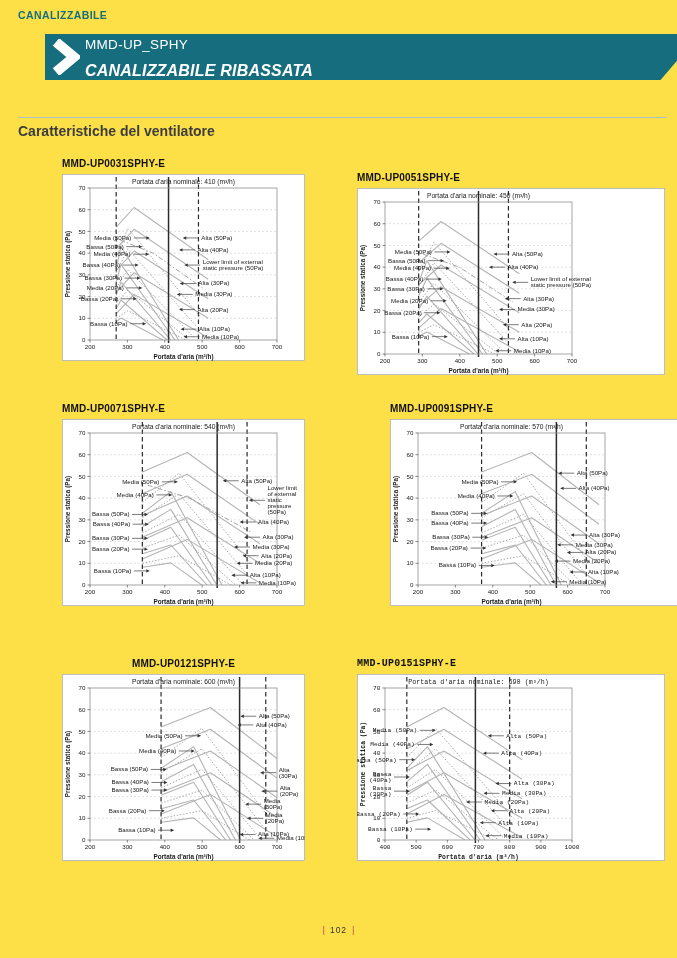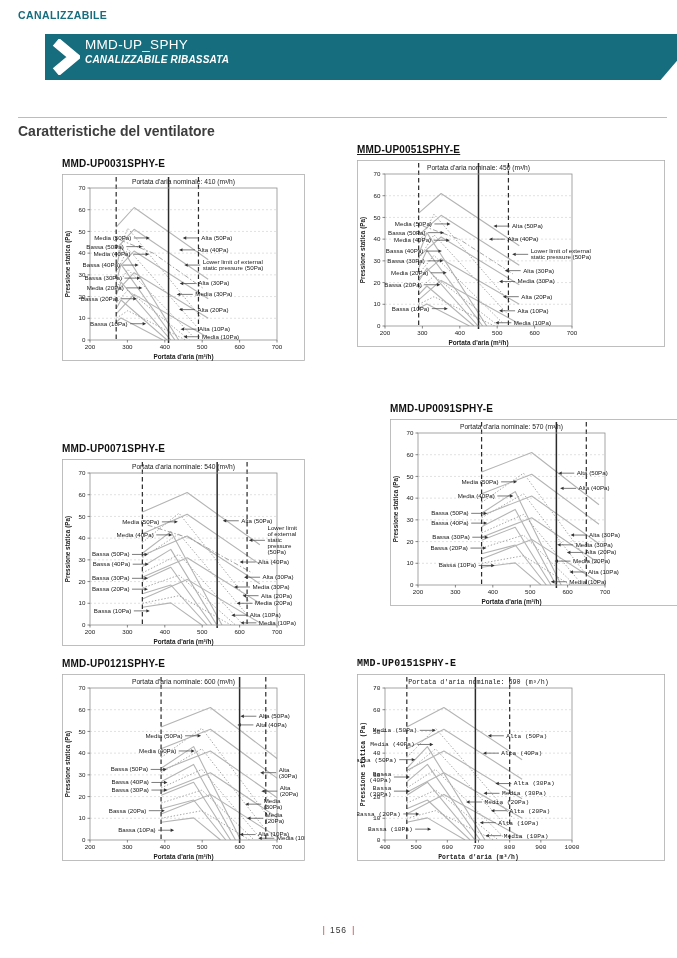--- a/index.html
+++ b/index.html
@@ -1,25 +1,25 @@
 <!DOCTYPE html>
 <html><head>
 <meta charset="utf-8">
 <style>
   html,body{margin:0;padding:0;background:#e8e8e8;}
-  .page{position:relative;width:677px;height:958px;background:#ffffff;overflow:hidden;
+  .page{position:relative;width:677px;height:958px;background:#fde047;overflow:hidden;
         font-family:"Liberation Sans","DejaVu Sans",sans-serif;color:#1a1a1a;margin:0 auto;}
   .section-label{position:absolute;left:18px;top:9px;font-size:10.5px;font-weight:bold;
         letter-spacing:.4px;color:#166d7d;}
   .banner{position:absolute;left:45px;top:34px;width:632px;height:46px;background:#166d7d;
         clip-path:polygon(0 0,100% 0,100% 58%,97.4% 100%,0 100%);}
   .chevron{position:absolute;left:7px;top:5px;}
   .banner-text{position:absolute;left:40px;top:3px;color:#fff;}
   .banner-title{font-size:13.5px;letter-spacing:.3px;}
-  .banner-subtitle{font-size:10px;font-weight:bold;font-style:italic;letter-spacing:.2px;margin-top:2px;}
+  .banner-subtitle{font-size:16px;font-weight:bold;font-style:italic;letter-spacing:.2px;margin-top:10px;}
   .divider{position:absolute;left:18px;top:117px;width:649px;height:1px;background:#a9c3cb;}
   .heading{position:absolute;left:18px;top:123px;font-size:14px;font-weight:bold;color:#3d3d3d;}
   .chart-block{position:absolute;}
   .chart-model{font-size:10px;font-weight:bold;color:#111;margin:0 0 5px 0;letter-spacing:.2px;}
   .chart-canvas{display:block;}
   .chart-canvas svg{display:block;background:#fff;}
   .pagenum{position:absolute;left:0;top:924px;width:100%;text-align:center;font-size:8.5px;color:#333;}
   .pagenum .bar{color:#c0504d;font-size:9.5px;padding:0 5px;}
   .pagenum .num{letter-spacing:1px;}
   svg text{fill:#1a1a1a;}
@@ -158,21 +158,21 @@
             <text font-size="6.2" text-anchor="start"><tspan x="135.512" y="137.50000000000003">Alta (20Pa)</tspan></text>
             <polygon points="118.508,155.14285714285714 122.008,153.44285714285715 122.008,156.84285714285713" fill="#333"></polygon>
             <line x1="121.508" y1="155.14285714285714" x2="134.50799999999998" y2="155.14285714285714" stroke="#444" stroke-width="0.7"></line>
             <text font-size="6.2" text-anchor="start"><tspan x="137.00799999999998" y="157.04285714285714">Alta (10Pa)</tspan></text>
             <polygon points="121.5,162.74285714285713 125,161.04285714285714 125,164.44285714285712" fill="#333"></polygon>
             <line x1="124.5" y1="162.74285714285713" x2="137.5" y2="162.74285714285713" stroke="#444" stroke-width="0.7"></line>
             <text font-size="6.2" text-anchor="start"><tspan x="140" y="164.64285714285714">Media (10Pa)</tspan></text>
           </svg>
         </div>
     </div>
-    <div class="chart-block" style="left:357px;top:144px;text-decoration:underline;">
+    <div class="chart-block" style="left:357px;top:172px;">
       <div class="chart-model">MMD-UP0051SPHY-E</div>
       <div class="chart-canvas">
           <svg width="308" height="187" viewBox="0 0 308 187">
             <rect x="0.4" y="0.4" width="307.2" height="186.2" fill="#fff" stroke="#aeaeae" stroke-width="0.8"></rect>
             <defs>
               <clipPath id="pc1">
                 <rect x="28" y="14" width="187" height="152"></rect>
               </clipPath>
             </defs>
             <line x1="28" y1="144.28571428571428" x2="215" y2="144.28571428571428" stroke="#cdcdcd" stroke-width="0.6" stroke-dasharray="2,2"></line>
@@ -278,21 +278,21 @@
             <text font-size="6.2" text-anchor="start"><tspan x="164.31" y="138.5857142857143">Alta (20Pa)</tspan></text>
             <polygon points="142.07,150.8 145.57,149.10000000000002 145.57,152.5" fill="#333"></polygon>
             <line x1="145.07" y1="150.8" x2="158.07" y2="150.8" stroke="#444" stroke-width="0.7"></line>
             <text font-size="6.2" text-anchor="start"><tspan x="160.57" y="152.70000000000002">Alta (10Pa)</tspan></text>
             <polygon points="138.32999999999998,162.74285714285713 141.82999999999998,161.04285714285714 141.82999999999998,164.44285714285712" fill="#333"></polygon>
             <line x1="141.32999999999998" y1="162.74285714285713" x2="154.32999999999998" y2="162.74285714285713" stroke="#444" stroke-width="0.7"></line>
             <text font-size="6.2" text-anchor="start"><tspan x="156.82999999999998" y="164.64285714285714">Media (10Pa)</tspan></text>
           </svg>
         </div>
     </div>
-    <div class="chart-block" style="left:62px;top:403px;margin-top:40px;">
+    <div class="chart-block" style="left:62px;top:403px;">
       <div class="chart-model">MMD-UP0071SPHY-E</div>
       <div class="chart-canvas">
           <svg width="243" height="187" viewBox="0 0 243 187">
             <rect x="0.4" y="0.4" width="242.2" height="186.2" fill="#fff" stroke="#aeaeae" stroke-width="0.8"></rect>
             <defs>
               <clipPath id="pc2">
                 <rect x="28" y="14" width="187" height="152"></rect>
               </clipPath>
             </defs>
             <line x1="28" y1="144.28571428571428" x2="215" y2="144.28571428571428" stroke="#cdcdcd" stroke-width="0.6" stroke-dasharray="2,2"></line>
@@ -514,21 +514,21 @@
             <text font-size="6.2" text-anchor="start"><tspan x="183.01" y="144.01428571428573">Media (20Pa)</tspan></text>
             <polygon points="179.47,152.97142857142856 182.97,151.27142857142857 182.97,154.67142857142855" fill="#333"></polygon>
             <line x1="182.47" y1="152.97142857142856" x2="195.47" y2="152.97142857142856" stroke="#444" stroke-width="0.7"></line>
             <text font-size="6.2" text-anchor="start"><tspan x="197.97" y="154.87142857142857">Alta (10Pa)</tspan></text>
             <polygon points="160.76999999999998,162.74285714285713 164.26999999999998,161.04285714285714 164.26999999999998,164.44285714285712" fill="#333"></polygon>
             <line x1="163.76999999999998" y1="162.74285714285713" x2="176.76999999999998" y2="162.74285714285713" stroke="#444" stroke-width="0.7"></line>
             <text font-size="6.2" text-anchor="start"><tspan x="179.26999999999998" y="164.64285714285714">Media (10Pa)</tspan></text>
           </svg>
         </div>
     </div>
-    <div class="chart-block" style="left:62px;top:658px;">
+    <div class="chart-block" style="left:62px;top:658px;text-align:center;">
       <div class="chart-model">MMD-UP0121SPHY-E</div>
       <div class="chart-canvas">
           <svg width="243" height="187" viewBox="0 0 243 187">
             <rect x="0.4" y="0.4" width="242.2" height="186.2" fill="#fff" stroke="#aeaeae" stroke-width="0.8"></rect>
             <defs>
               <clipPath id="pc4">
                 <rect x="28" y="14" width="187" height="152"></rect>
               </clipPath>
             </defs>
             <line x1="28" y1="144.28571428571428" x2="215" y2="144.28571428571428" stroke="#cdcdcd" stroke-width="0.6" stroke-dasharray="2,2"></line>
@@ -751,16 +751,16 @@
             <text font-size="6.2" text-anchor="start"><tspan x="141.24666666666667" y="150.52857142857144">Alta (10Pa)</tspan></text>
             <polygon points="128.35666666666665,161.65714285714284 131.85666666666665,159.95714285714286 131.85666666666665,163.35714285714283" fill="#333"></polygon>
             <line x1="131.35666666666665" y1="161.65714285714284" x2="144.35666666666665" y2="161.65714285714284" stroke="#444" stroke-width="0.7"></line>
             <text font-size="6.2" text-anchor="start"><tspan x="146.85666666666665" y="163.55714285714285">Media (10Pa)</tspan></text>
           </svg>
         </div>
     </div>
   </div>
 
   <div class="pagenum">
-    <span class="bar">|</span><span class="num">156</span><span class="bar">|</span>
+    <span class="bar">|</span><span class="num">102</span><span class="bar">|</span>
   </div>
 
 </div>
 
 </body></html>

